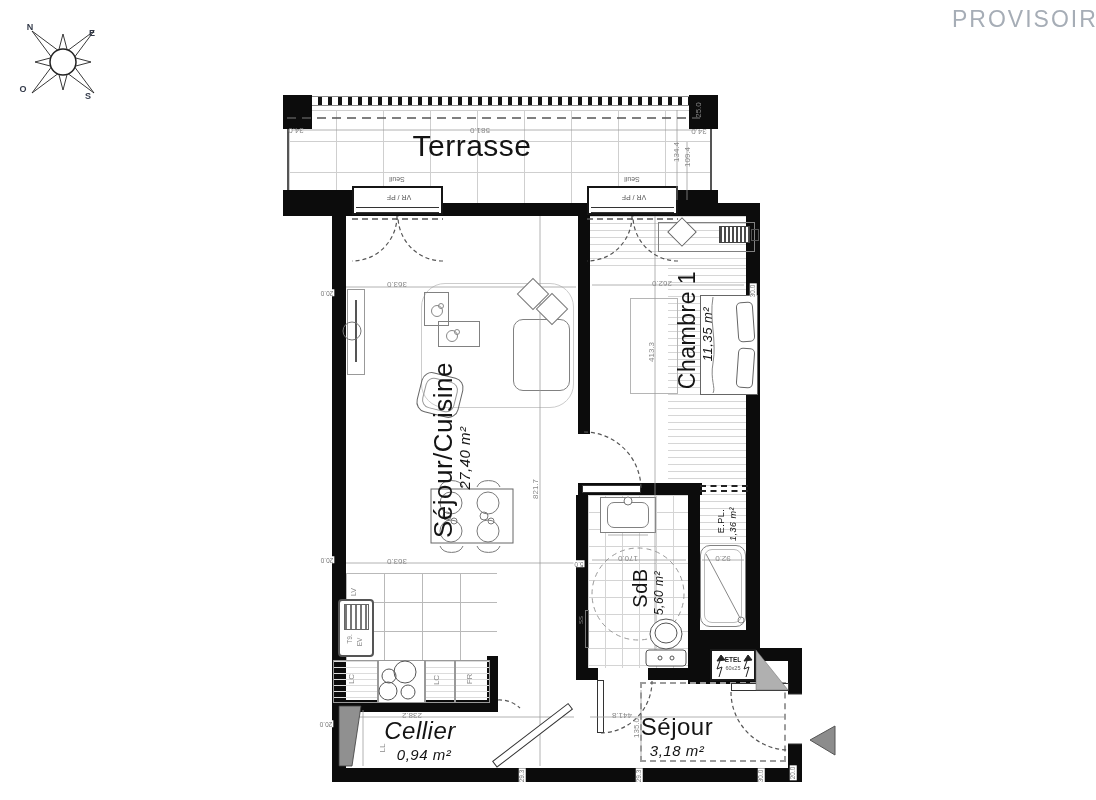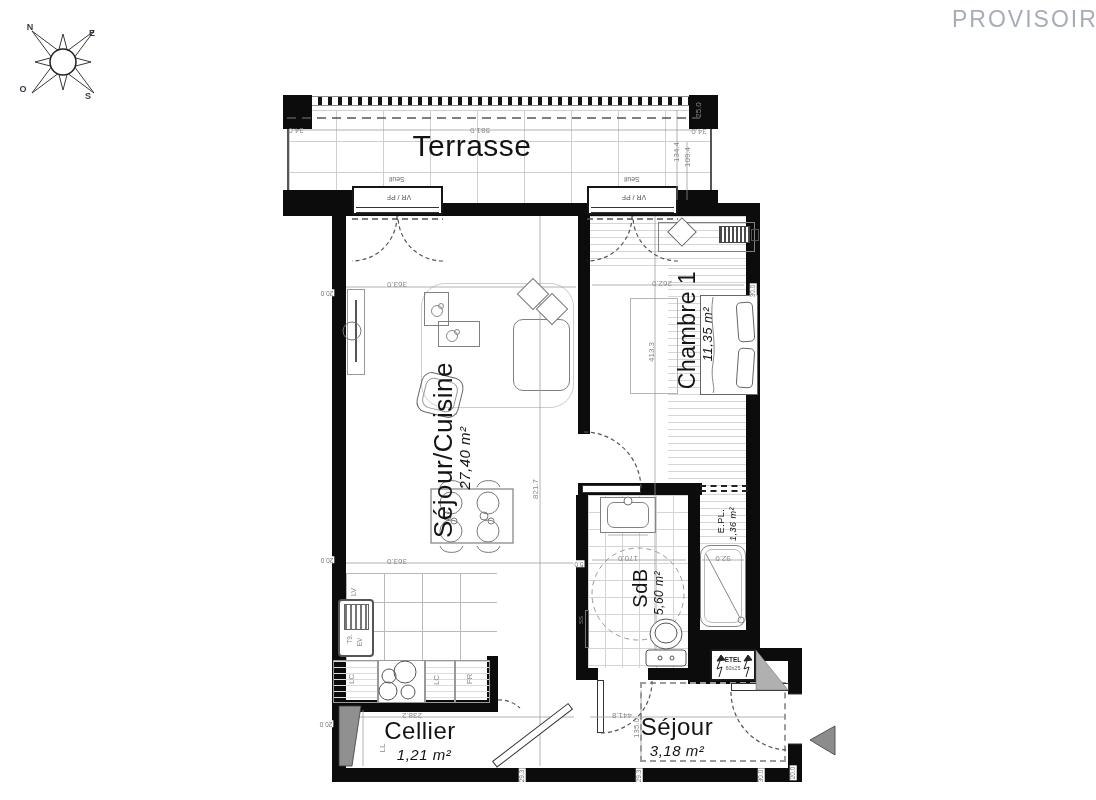--- a/index.html
+++ b/index.html
@@ -254,22 +254,22 @@
 
   <span class="room" style="left:472px;top:146px;font-size:30px;">Terrasse</span>
   <span class="room roomv" style="left:443px;top:450px;font-size:26px;">Séjour/Cuisine</span>
   <span class="room roomv ital" style="left:464px;top:458px;font-size:15px;">27,40 m²</span>
   <span class="room roomv" style="left:687px;top:330px;font-size:23px;">Chambre 1</span>
   <span class="room roomv ital" style="left:707px;top:334px;font-size:13px;">11,35 m²</span>
   <span class="room roomv" style="left:640px;top:588px;font-size:20px;">SdB</span>
   <span class="room roomv ital" style="left:659px;top:593px;font-size:12px;">5,60 m²</span>
   <span class="room roomv" style="left:721px;top:521px;font-size:9px;">E.PL.</span>
   <span class="room roomv ital" style="left:733px;top:524px;font-size:9px;">1,36 m²</span>
-  <span class="room" style="left:420px;top:731px;font-size:24px;">Cellier</span>
-  <span class="room ital" style="left:424px;top:754px;font-size:15px;">1,21 m²</span>
+  <span class="room" style="left:420px;top:731px;font-size:24px;font-style:italic;">Cellier</span>
+  <span class="room ital" style="left:424px;top:754px;font-size:15px;">0,94 m²</span>
   <span class="room" style="left:677px;top:727px;font-size:24px;">Séjour</span>
   <span class="room ital" style="left:677px;top:750px;font-size:15px;">3,18 m²</span>
 
   <span class="dimh" style="left:480px;top:130px;">581.0</span>
   <span class="dimh" style="left:296px;top:130px;">34.0</span>
   <span class="dimh" style="left:699px;top:131px;">34.0</span>
   <span class="dimv" style="left:699px;top:110px;">25.0</span>
   <span class="dimv" style="left:677px;top:152px;">134.4</span>
   <span class="dimv" style="left:688px;top:157px;">109.4</span>
   <span class="dimh" style="left:397px;top:284px;">363.0</span>

